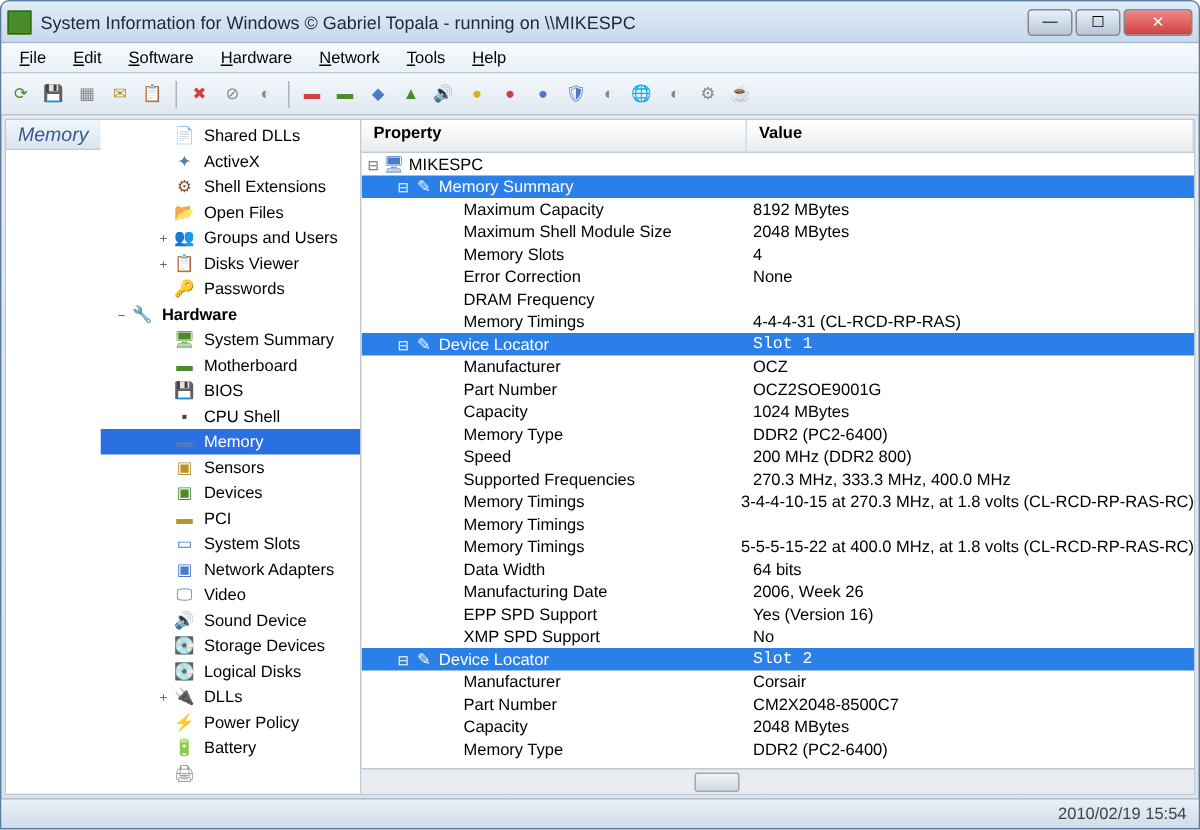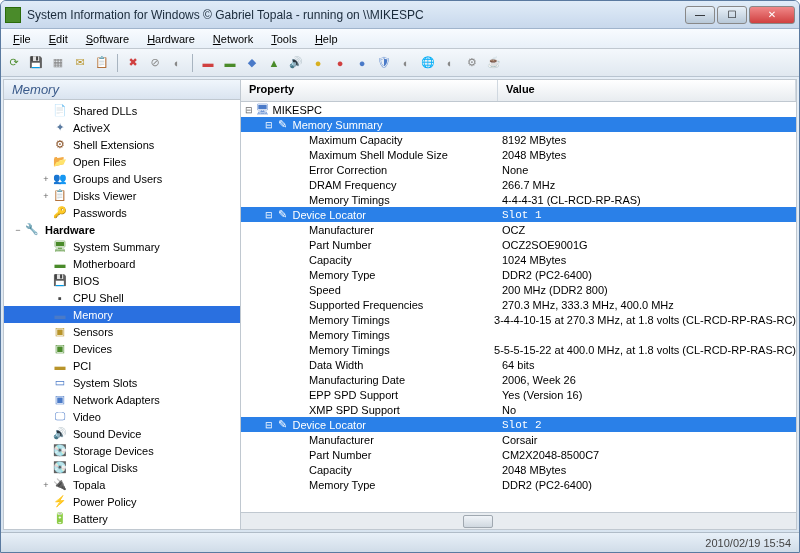--- a/index.html
+++ b/index.html
@@ -19,21 +19,21 @@
 .menubar { height: 20px; background: linear-gradient(#f8fbff,#e8f0f8); display: flex; align-items: center; padding: 0 4px; gap: 2px; border-bottom: 1px solid #c0c8d0; }
 .menubar .menu { padding: 2px 8px; cursor: default; }
 .menubar .menu span.ul { text-decoration: underline; }
 
 .toolbar { height: 28px; background: linear-gradient(#f4f8fc,#e0e8f0); display: flex; align-items: center; padding: 0 4px; gap: 4px; border-bottom: 1px solid #b8c4d0; }
 .toolbar .tbtn { width: 18px; height: 18px; display: inline-flex; align-items: center; justify-content: center; cursor: pointer; }
 .toolbar .sep { width: 1px; height: 18px; background: #a8b4c0; margin: 0 2px; }
 
 .content { flex: 1; display: flex; background: #fff; border: 1px solid #c0c8d0; margin: 2px; overflow: hidden; }
 
-.leftpane { width: 237px; display: flex; flex-direction: column; border-right: 1px solid #c0c8d0; background: #fff; }
+.leftpane { width: 237px; display: flex; flex-direction: row; border-right: 1px solid #c0c8d0; background: #fff; }
 .leftpane .header { height: 20px; background: linear-gradient(#f0f6fc,#dae4f0); border-bottom: 1px solid #c0c8d0; padding: 2px 8px; color: #3a5a8a; font-size: 13px; font-style: italic; }
 .tree { flex: 1; overflow-y: auto; padding: 2px 0; }
 .tree-item { display: flex; align-items: center; height: 17px; padding-left: 4px; cursor: default; white-space: nowrap; }
 .tree-item .expander { width: 12px; text-align: center; color: #666; font-size: 9px; }
 .tree-item .icon { width: 16px; height: 16px; margin-right: 3px; display: inline-flex; align-items: center; justify-content: center; }
 .tree-item.selected { background: #2a70e0; color: #fff; }
 .tree-item.selected .label { background: #2a70e0; color: #fff; }
 .tree-item .label { padding: 0 2px; }
 .tree-item.bold .label { font-weight: bold; }
 .d1 { padding-left: 8px; }
@@ -233,21 +233,21 @@
             <span class="label">Storage Devices</span>
           </div>
           <div class="tree-item d2">
             <span class="expander"></span>
             <span class="icon ico-disk">💽</span>
             <span class="label">Logical Disks</span>
           </div>
           <div class="tree-item d2">
             <span class="expander">+</span>
             <span class="icon ico-port">🔌</span>
-            <span class="label">Topala</span>
+            <span class="label">DLLs</span>
           </div>
           <div class="tree-item d2">
             <span class="expander"></span>
             <span class="icon ico-pwr">⚡</span>
             <span class="label">Power Policy</span>
           </div>
           <div class="tree-item d2">
             <span class="expander"></span>
             <span class="icon ico-bat">🔋</span>
             <span class="label">Battery</span>
@@ -292,30 +292,36 @@
           <div class="prop-row">
             <div class="key">
               <span class="indent i3"></span>
               <span>Maximum Shell Module Size</span>
             </div>
             <div class="val">2048 MBytes</div>
           </div>
           <div class="prop-row">
             <div class="key">
               <span class="indent i3"></span>
+              <span>Memory Slots</span>
+            </div>
+            <div class="val">4</div>
+          </div>
+          <div class="prop-row">
+            <div class="key">
+              <span class="indent i3"></span>
               <span>Error Correction</span>
             </div>
             <div class="val">None</div>
           </div>
           <div class="prop-row">
             <div class="key">
               <span class="indent i3"></span>
               <span>DRAM Frequency</span>
             </div>
-            <div class="val">266.7 MHz</div>
           </div>
           <div class="prop-row">
             <div class="key">
               <span class="indent i3"></span>
               <span>Memory Timings</span>
             </div>
             <div class="val">4-4-4-31 (CL-RCD-RP-RAS)</div>
           </div>
           <div class="prop-row section">
             <div class="key">

